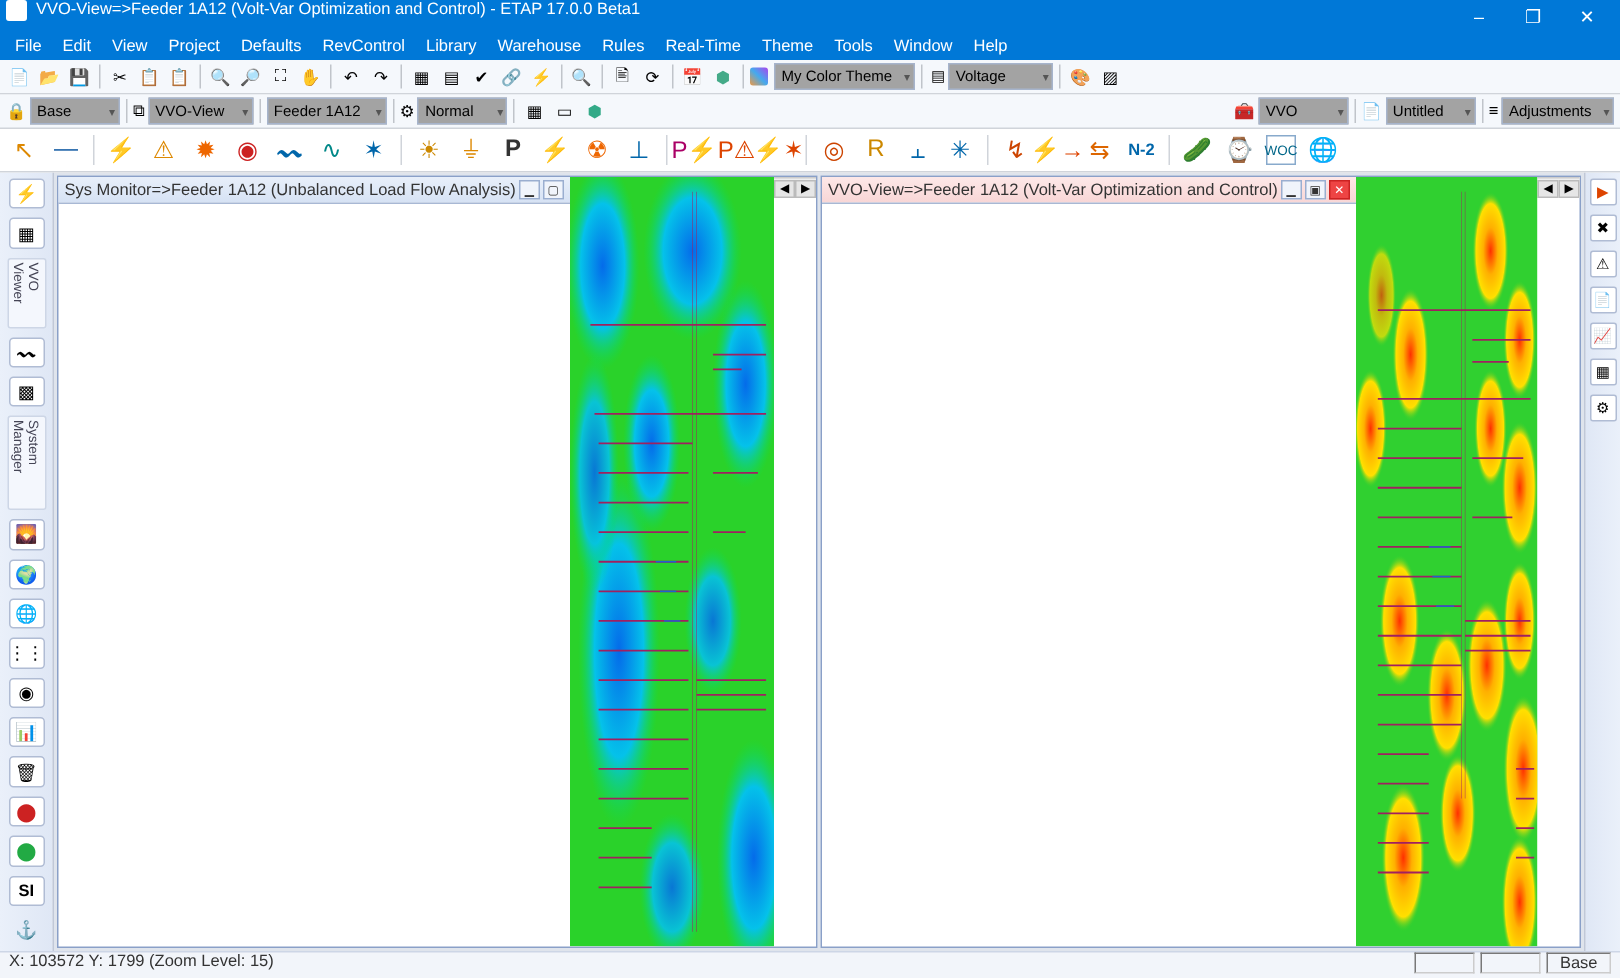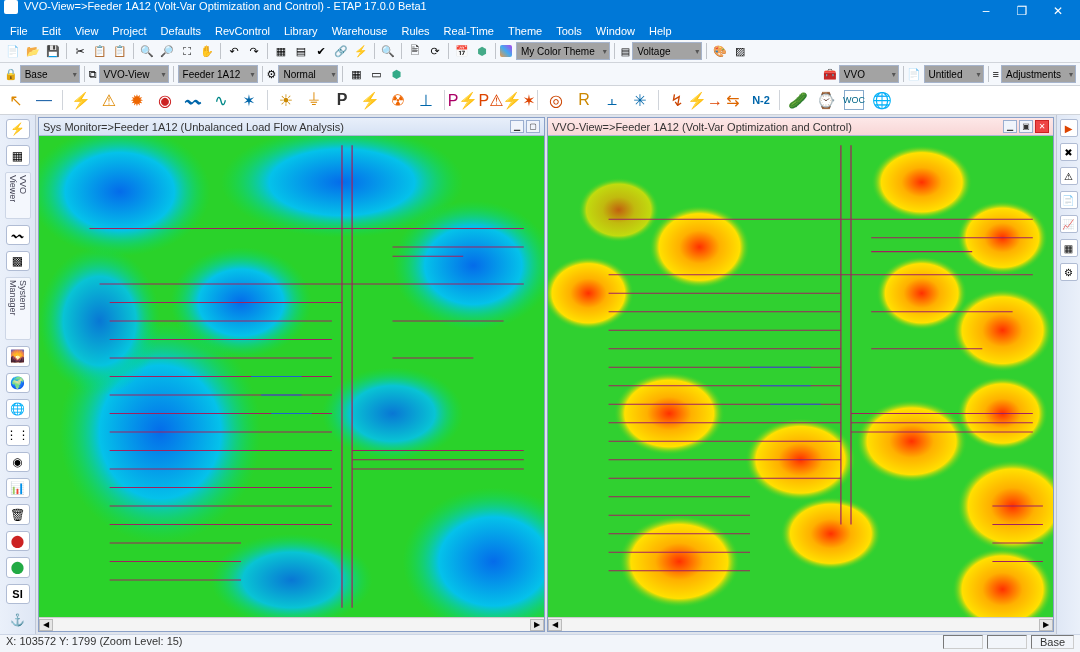--- a/index.html
+++ b/index.html
@@ -26,21 +26,21 @@
 .toolbar2 .sep { width: 1px; height: 20px; background: #d0d4da; }
 
 .workspace { flex: 1; display: flex; overflow: hidden; }
 
 .leftdock { width: 36px; background: linear-gradient(to right,#eaf0fa,#dfe7f5); border-right: 1px solid #c0c8d8; display: flex; flex-direction: column; align-items: center; padding: 4px 0; gap: 6px; position: relative; }
 .leftdock .dockbtn { width: 24px; height: 24px; border: 1px solid #b0bcd4; border-radius: 3px; background: white; cursor: pointer; display: flex; align-items: center; justify-content: center; font-size: 12px; }
 .leftdock .tab { writing-mode: vertical-rl; font-size: 9px; color: #445; padding: 2px; background: #f4f7fd; border: 1px solid #cdd6e6; border-radius: 2px; }
 
 .mainarea { flex: 1; display: flex; gap: 2px; padding: 2px; background: #dfe4ec; }
 
-.pane { flex: 1; display: flex; flex-direction: column; border: 1px solid #8aa0c8; background: white; }
+.pane { flex: 1; display: flex; border: 1px solid #8aa0c8; background: white; }
 .pane-header { height: 18px; background: linear-gradient(#e8effa,#d6e2f4); border-bottom: 1px solid #a8b8d4; display: flex; align-items: center; padding: 0 4px; font-size: 10px; color: #333; }
 .pane-header .ptitle { flex: 1; overflow: hidden; white-space: nowrap; }
 .pane-header .pbtn { width: 14px; height: 13px; border: 1px solid #9aaed0; background: #f0f4fb; margin-left: 2px; font-size: 8px; display: flex; align-items: center; justify-content: center; cursor: pointer; }
 .pane-header-right { background: linear-gradient(#fde8e8,#f8d6d6); align-items: center; }
 .pane-body { flex: 1; position: relative; overflow: hidden; }
 .pane-body svg { width: 100%; height: 100%; display: block; }
 .pane-scroll { height: 14px; background: #efefef; border-top: 1px solid #ccc; display: flex; align-items: center; }
 .pane-scroll .arrow { width: 14px; height: 12px; background: #e6e6e6; border: 1px solid #bbb; font-size: 8px; display: flex; align-items: center; justify-content: center; cursor: pointer; }
 .pane-scroll .track { flex: 1; height: 12px; background: #f4f4f4; }
 

